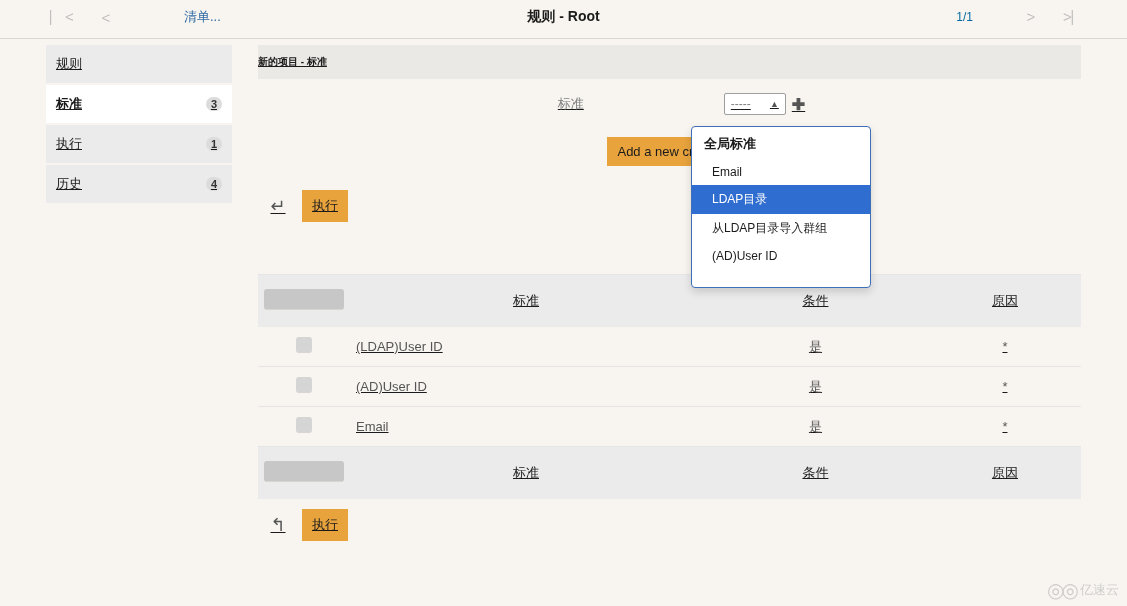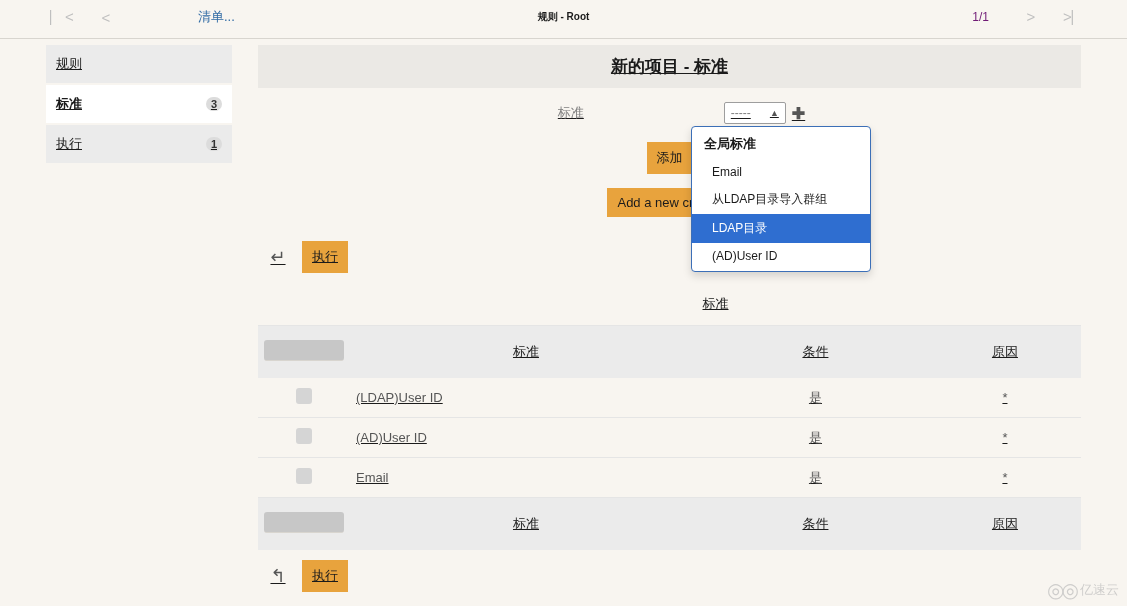--- a/index.html
+++ b/index.html
@@ -45,34 +45,34 @@
   .nav-btn {
     width: 44px;
     text-align: center;
     color: #bfbfbf;
     font-size: 15px;
     cursor: pointer;
     user-select: none;
   }
   .breadcrumb {
     color: var(--text-link);
-    margin-left: 70px;
+    margin-left: 56px;
   }
   .page-title {
     position: absolute;
     left: 50%;
     transform: translateX(-50%);
     font-weight: bold;
-    font-size: 10px;
+    font-size: 14px;
   }
   .page-indicator {
     position: absolute;
-    right: 138px;
+    right: 154px;
     font-size: 12px;
-    color: #701a75;
+    color: #0369a1;
   }
   .nav-right { position: absolute; right: 30px; display: flex; }
   .nav-right .nav-btn { width: 44px; }
 
   
   .shell {
     display: flex;
     margin-top: 6px;
     padding: 0 8px;
     text-decoration: underline;
@@ -110,24 +110,24 @@
     font-weight: bold;
   }
 
   
   .main {
     flex: 1;
     margin-right: 38px;
   }
   .section-head {
     background: var(--section-head);
-    text-align: center;
+    text-align: left;
     padding: 10px 0;
     font-weight: bold;
-    font-size: 17px;
+    font-size: 10px;
   }
   .form-row {
     display: flex;
     align-items: center;
     justify-content: center;
     gap: 140px;
     padding: 14px 0;
     position: relative;
   }
   .form-label {
@@ -173,21 +173,21 @@
     border: 1px solid var(--dropdown-border);
     background: #fff;
     border-radius: 4px;
     box-shadow: 0 4px 8px rgba(0,0,0,0.15);
     z-index: 20;
     overflow: hidden;
   }
   .dd-inner {
     max-height: 218px;
     overflow-y: scroll;
-    padding-bottom: 2px;
+    padding-bottom: 18px;
   }
   .dd-group {
     font-weight: bold;
     padding: 8px 12px 6px 12px;
     font-size: 13px;
     color: var(--text-primary);
     cursor: default;
   }
   .dd-item {
     padding: 6px 12px 6px 20px;
@@ -292,39 +292,40 @@
       <span>规则</span>
     </div>
     <div class="side-item active">
       <span>标准</span>
       <span class="side-badge">3</span>
     </div>
     <div class="side-item">
       <span>执行</span>
       <span class="side-badge">1</span>
     </div>
+    <div class="side-item">
+      <span>历史</span>
+      <span class="side-badge">4</span>
+    </div>
   </div>
 
   <div class="main">
     <div class="section-head">新的项目 - 标准</div>
 
     <div class="form-row">
       <span class="form-label">标准</span>
       <div class="select-wrap">
         <span class="select-box">
           <span>-----</span>
           <span class="select-arrow">▲</span>
         </span>
         <span class="add-btn">✚</span>
       </div>
     </div>
 
-    <div class="add-block">
-      <button class="btn-orange">添加</button>
-    </div>
     <div class="add-crit-btn">
       <button class="btn-orange">Add a new criteria</button>
     </div>
 
     <div class="exec-row">
       <span class="arrow-glyph">↵</span>
       <button class="btn-orange">执行</button>
     </div>
 
     <table class="tbl">
@@ -377,22 +378,22 @@
       <button class="btn-orange">执行</button>
     </div>
 
   </div>
 </div>
 
 <div class="dropdown">
   <div class="dd-inner">
     <div class="dd-group">全局标准</div>
     <div class="dd-item">Email</div>
+    <div class="dd-item selected">LDAP目录</div>
     <div class="dd-item">从LDAP目录导入群组</div>
-    <div class="dd-item selected">LDAP目录</div>
     <div class="dd-item">(AD)User ID</div>
 
   </div>
 </div>
 
 <div class="watermark">
   <span class="logo">◎◎</span>
   <span>亿速云</span>
 </div>
 

